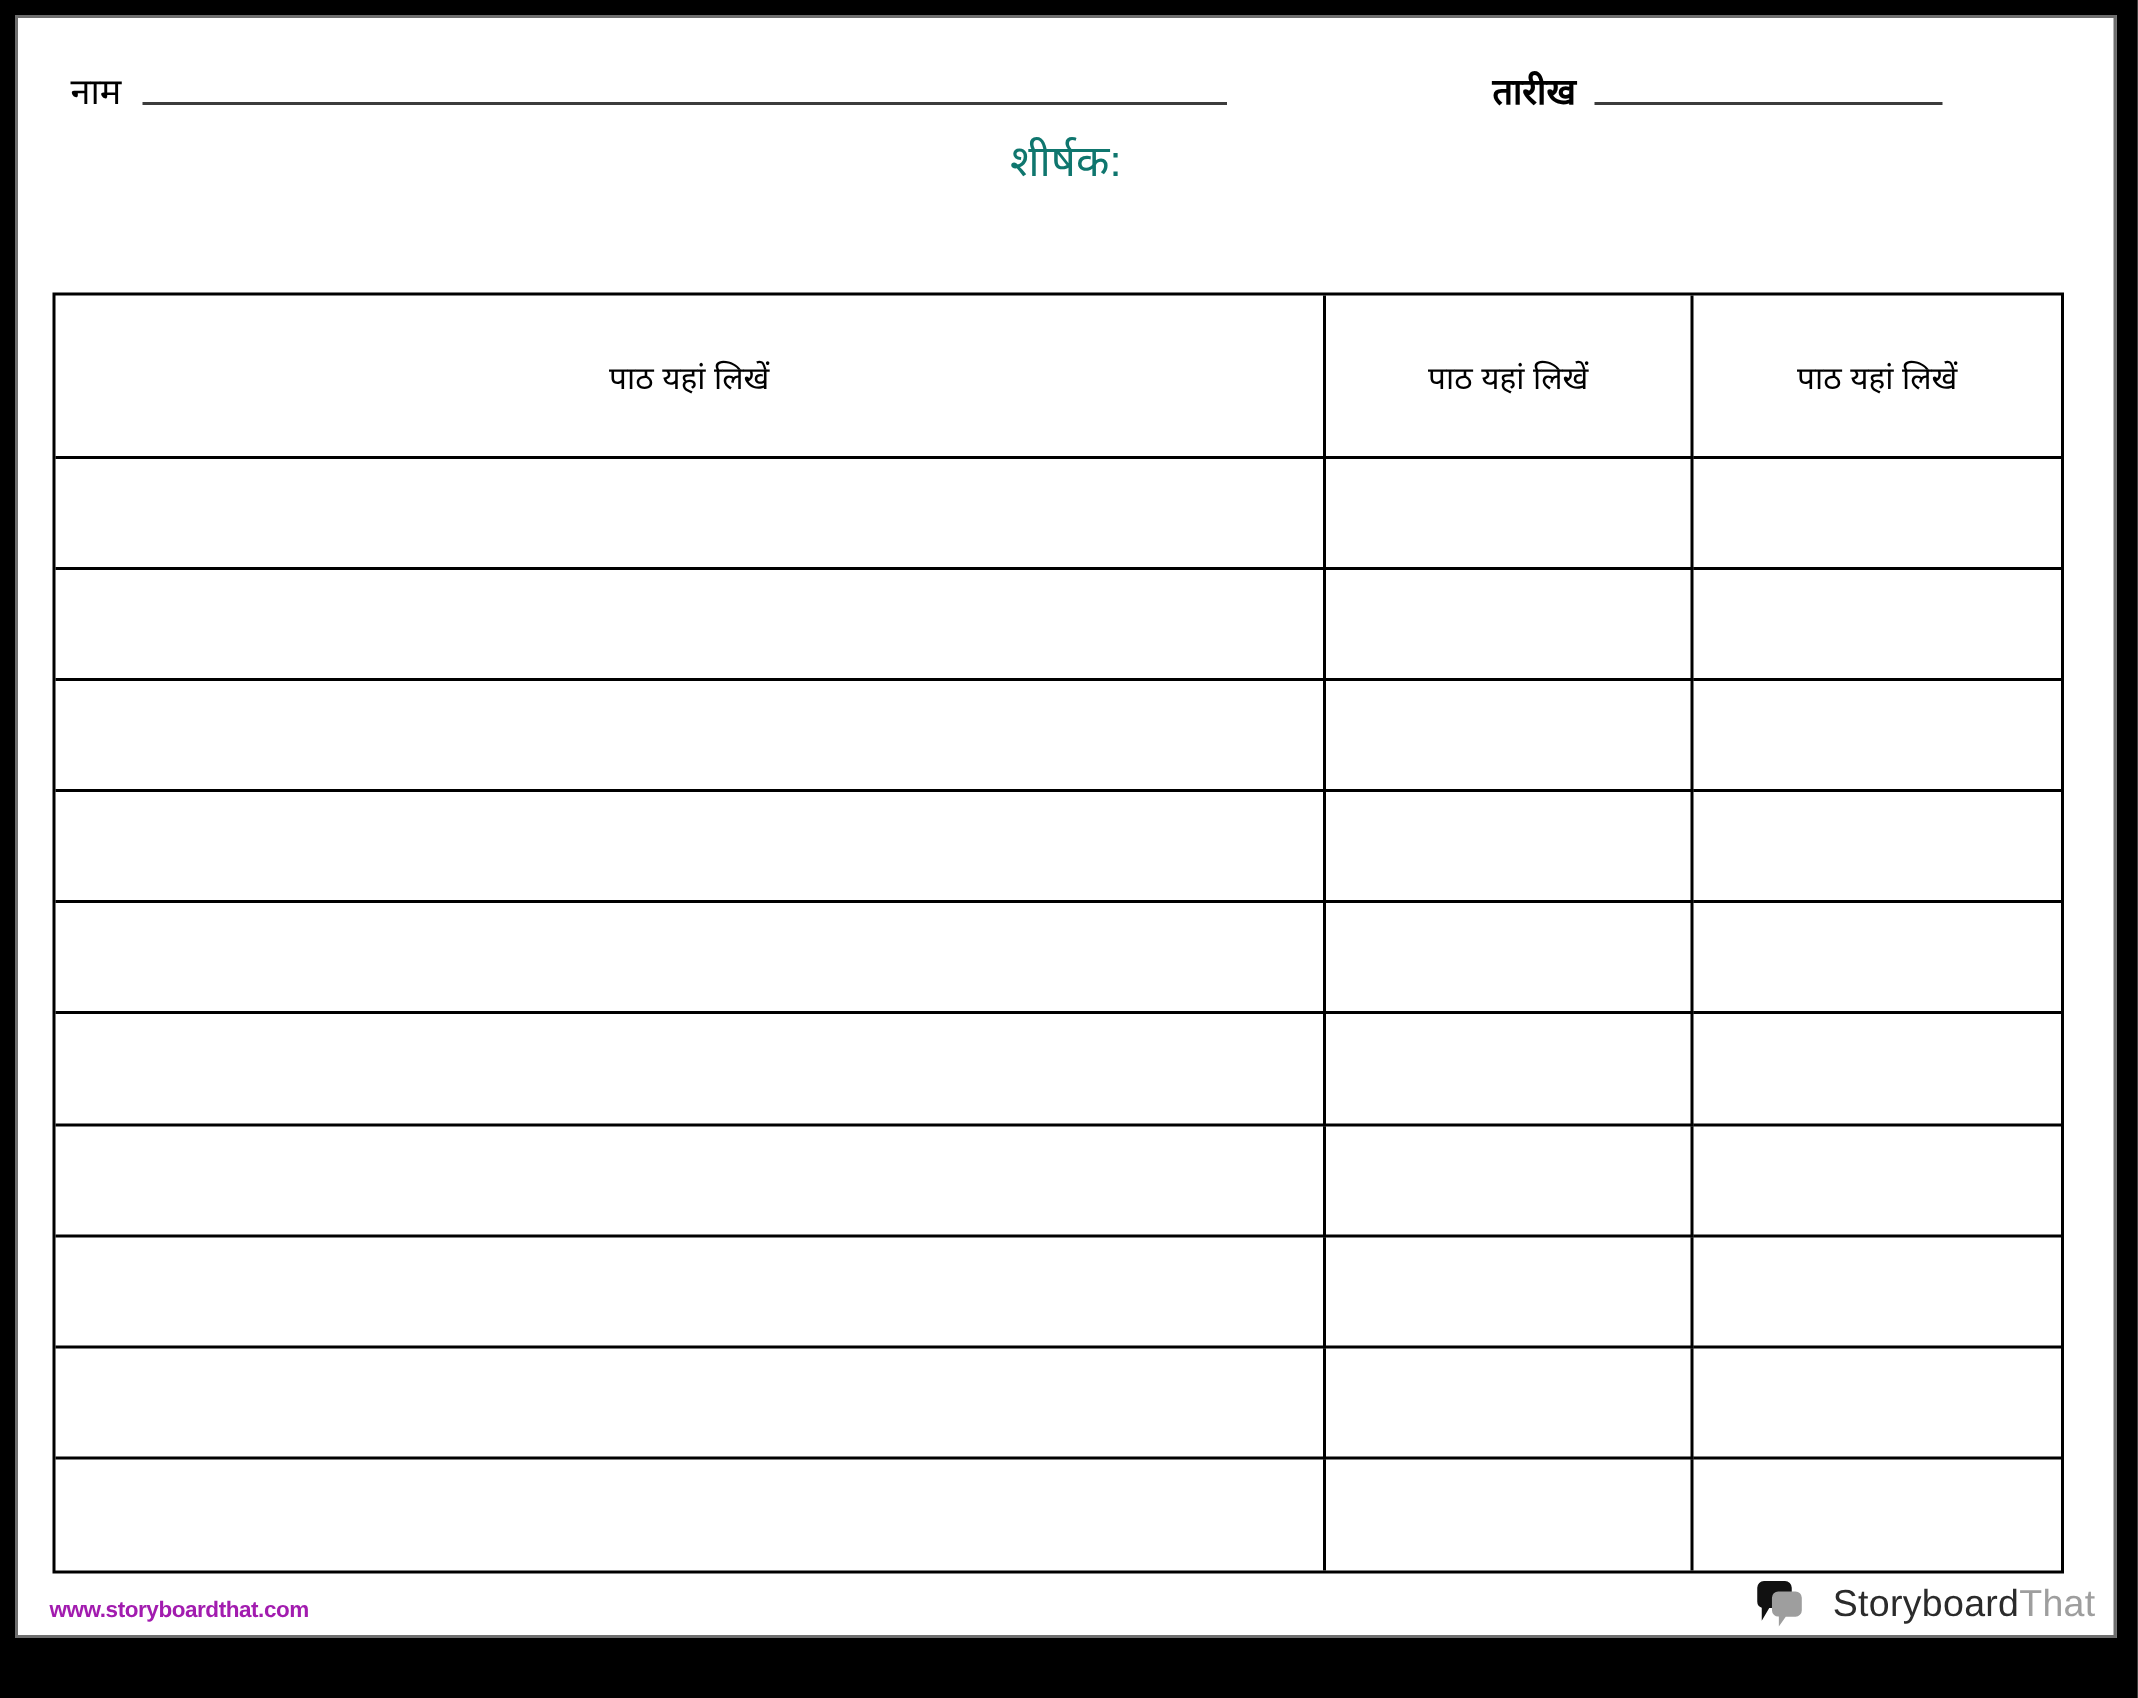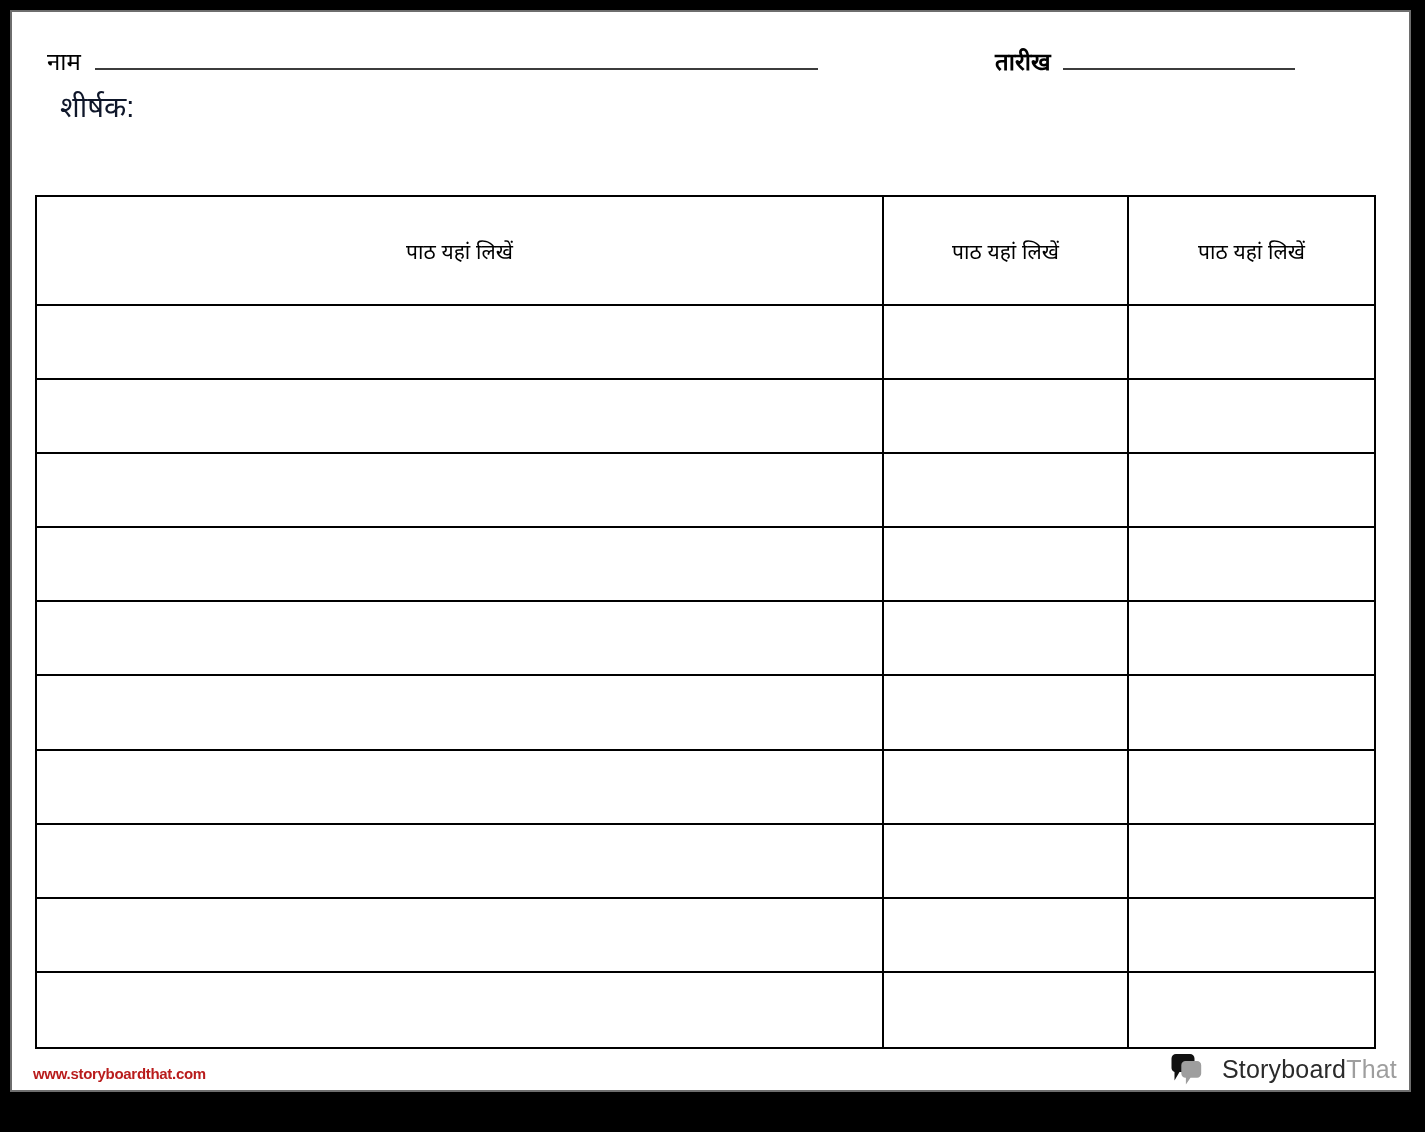--- a/index.html
+++ b/index.html
@@ -37,24 +37,23 @@
     height: 18px;
     border-bottom: 2px solid #3c3c3c;
   }
   .name-line { left: 83px; top: 38px; width: 723px; }
   .date-line { left: 1051px; top: 38px; width: 232px; }
   .page-title {
     position: absolute;
     left: 0;
     right: 0;
     top: 74px;
-    text-align: left;
+    text-align: center;
     font-size: 29px;
-    color: #0f172a;
-    margin-left: 48px;
+    color: #0f766e;
   }
   
   .worksheet-table {
     position: absolute;
     left: 23px;
     top: 183px;
     width: 1341px;
     height: 854px;
     box-sizing: border-box;
     border: 2px solid #000000;
@@ -78,21 +77,21 @@
     color: #000000;
     text-align: left;
   }
   
   .footer-url {
     position: absolute;
     left: 21px;
     top: 1053px;
     font-size: 15px;
     font-weight: bold;
-    color: #b91c1c;
+    color: #a21caf;
     letter-spacing: -0.3px;
   }
   .logo {
     position: absolute;
     right: 12px;
     top: 1041px;
     display: flex;
     align-items: center;
     gap: 20px;
   }

